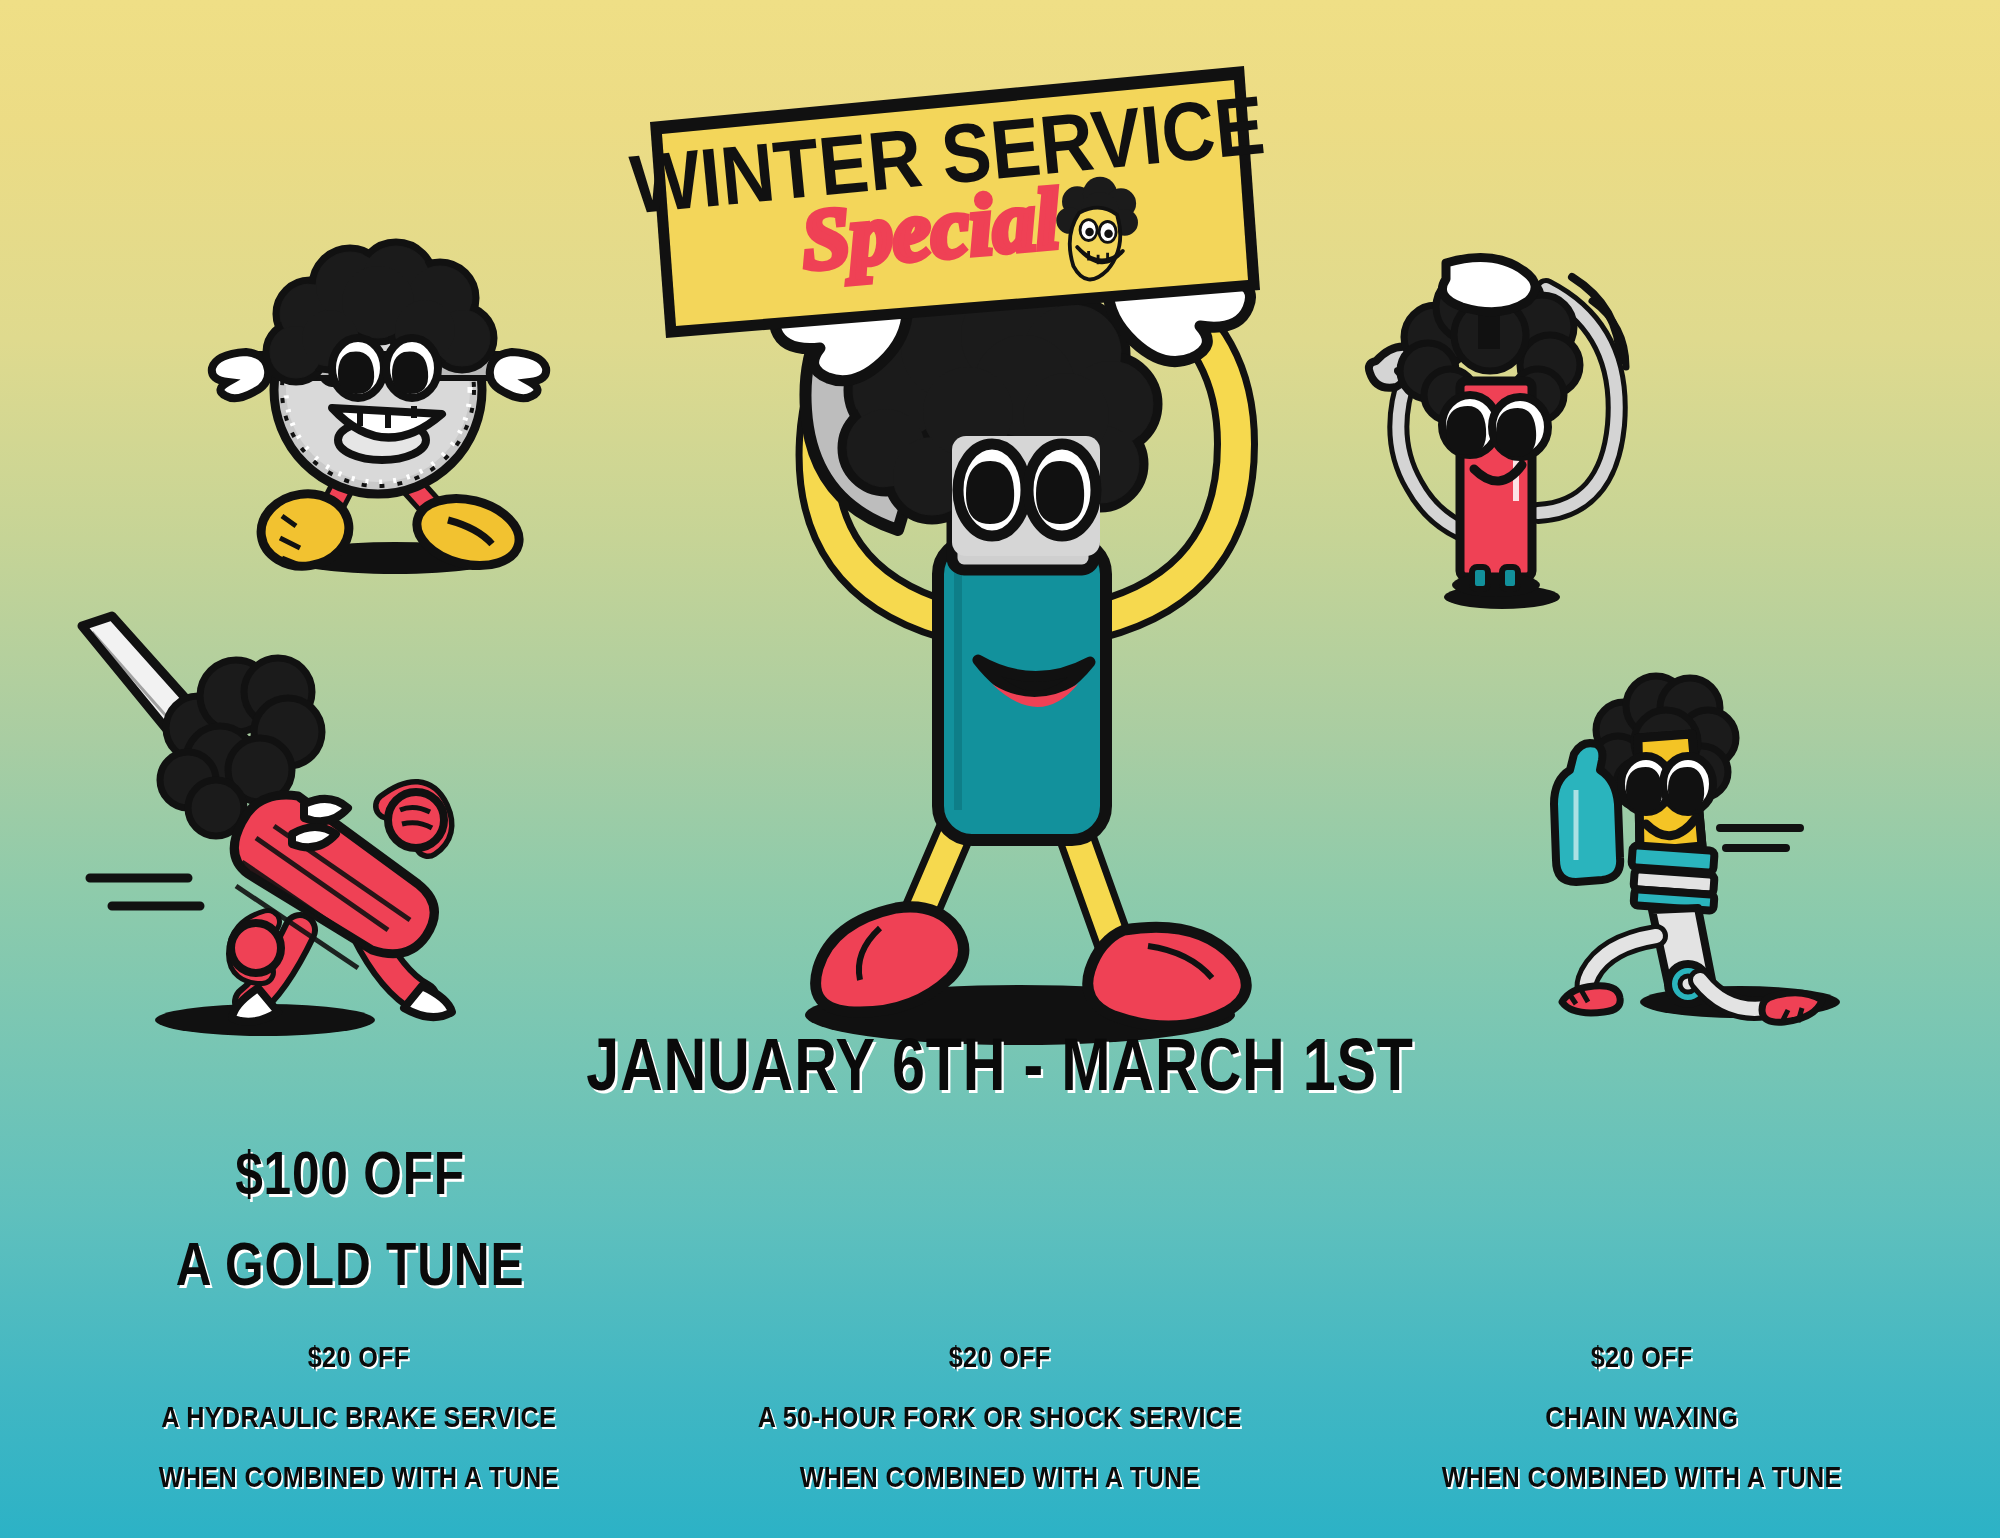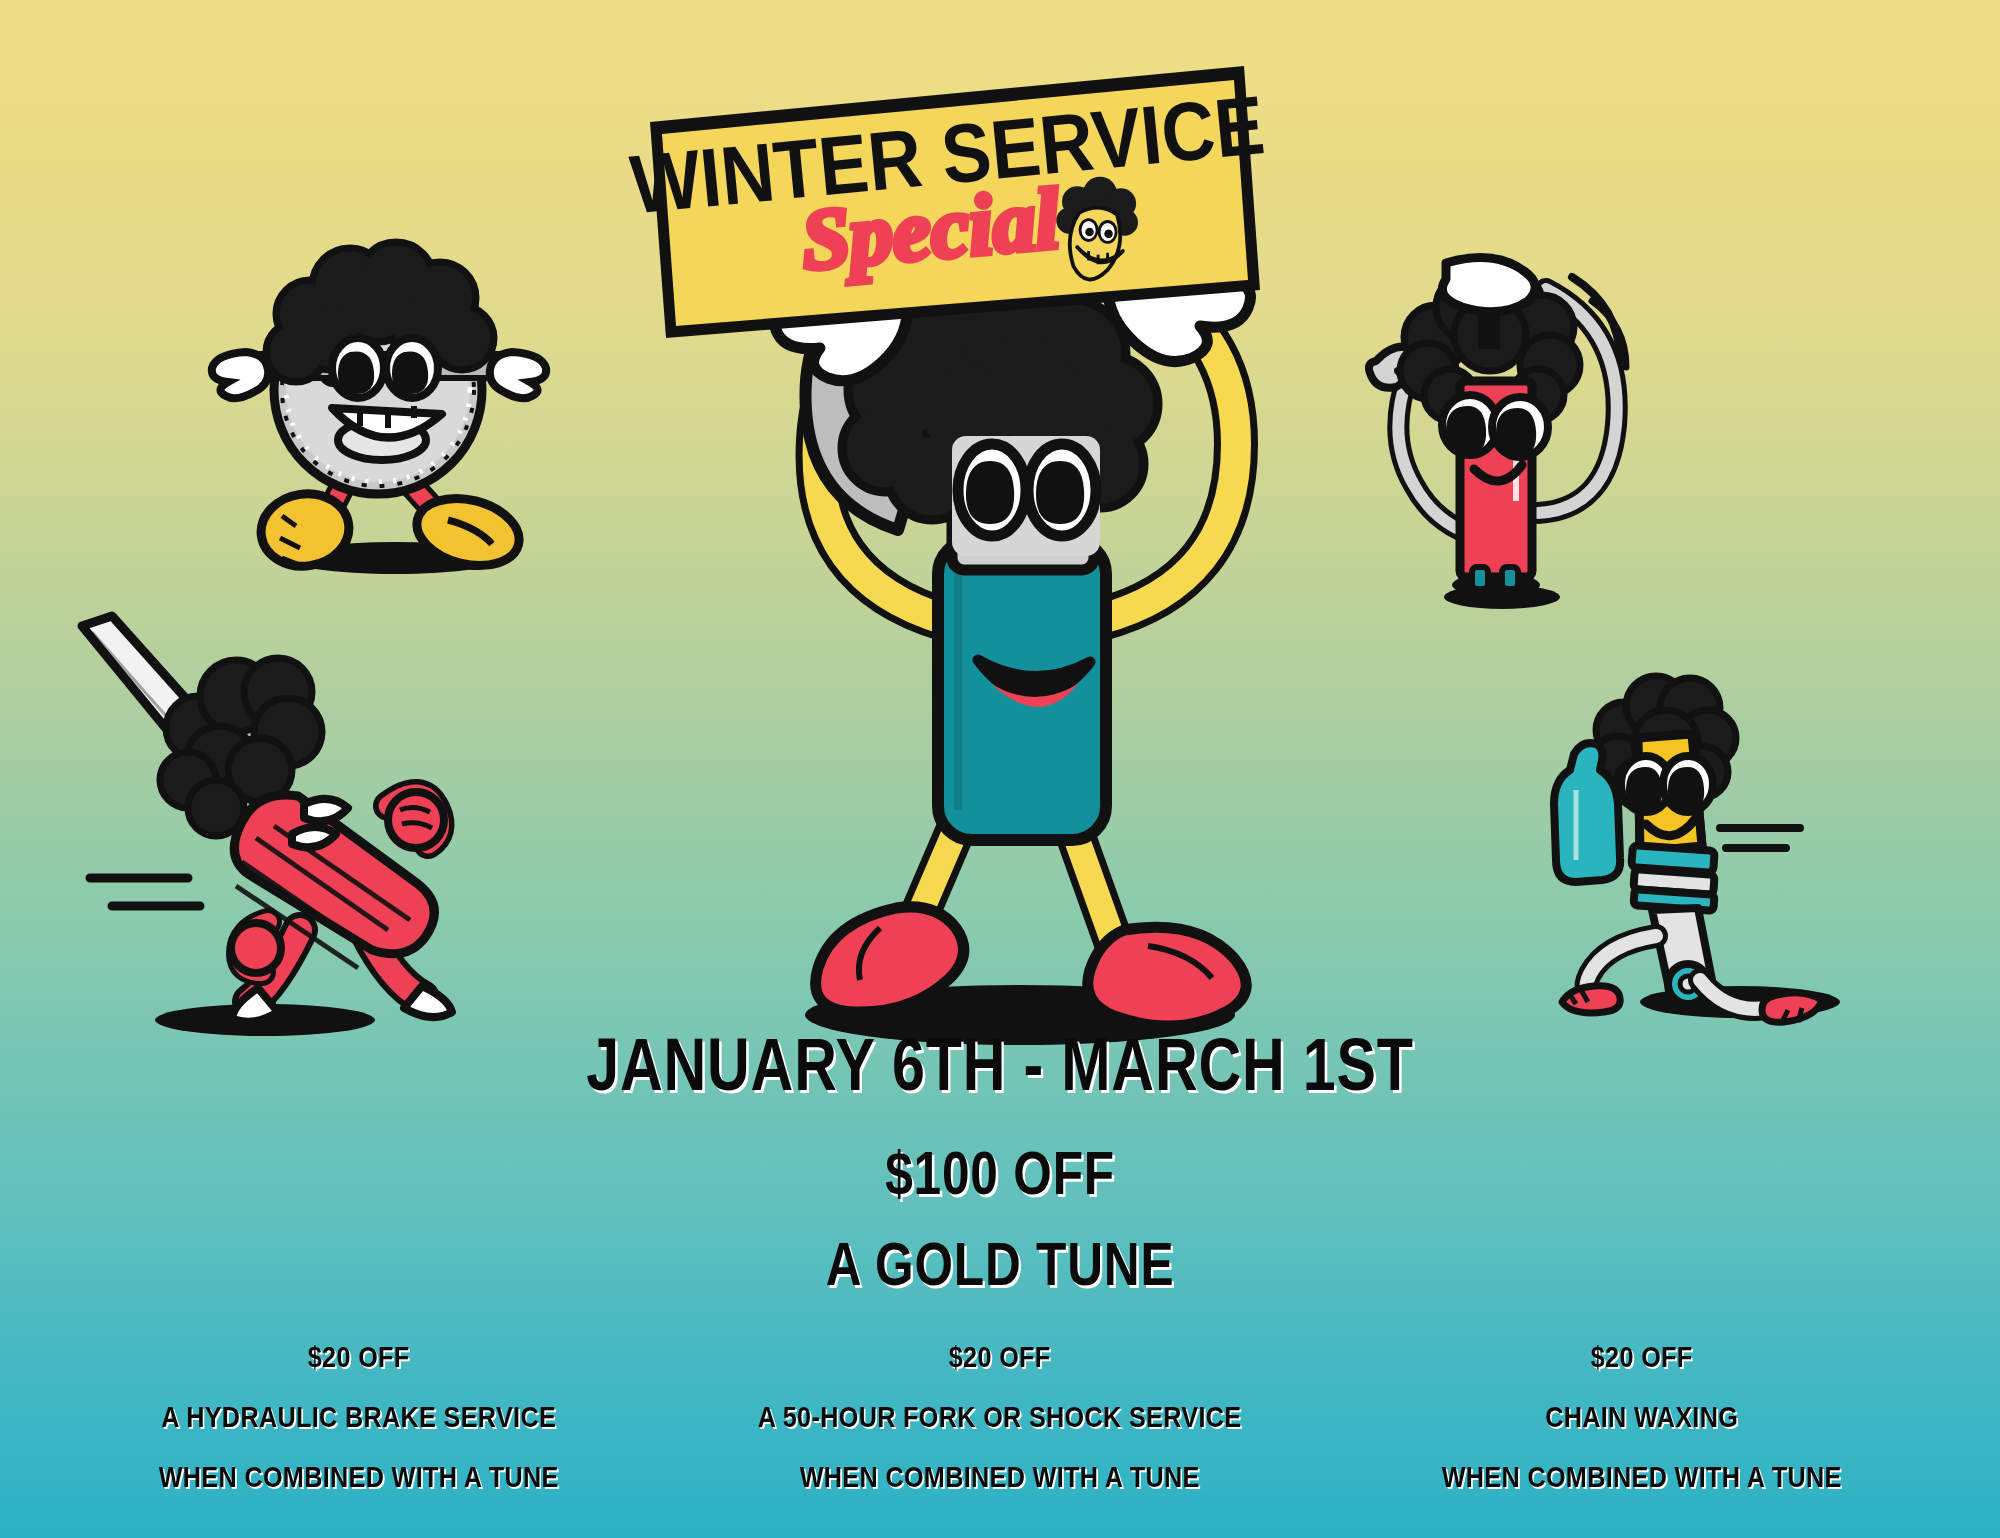--- a/index.html
+++ b/index.html
@@ -32,21 +32,21 @@
     font-weight:700;font-style:normal;
     font-size:74px;letter-spacing:1px;
     color:#0a0a0a;
     transform:scaleX(0.80);
     text-shadow:3px 3px 0 #ffffff;
     line-height:1;
     white-space:nowrap;
   }
   .tier-row{
     position:absolute;left:0;right:0;top:1140px;
-    display:flex;justify-content:center;
+    display:flex;
   }
   .tier{
     width:700px;text-align:center;
     color:#0a0a0a;
   }
   .tier .amt{
     font-weight:700;font-size:62px;letter-spacing:1px;
     transform:scaleX(0.80);display:block;
     text-shadow:3px 3px 0 #ffffff;
     line-height:1.05;

